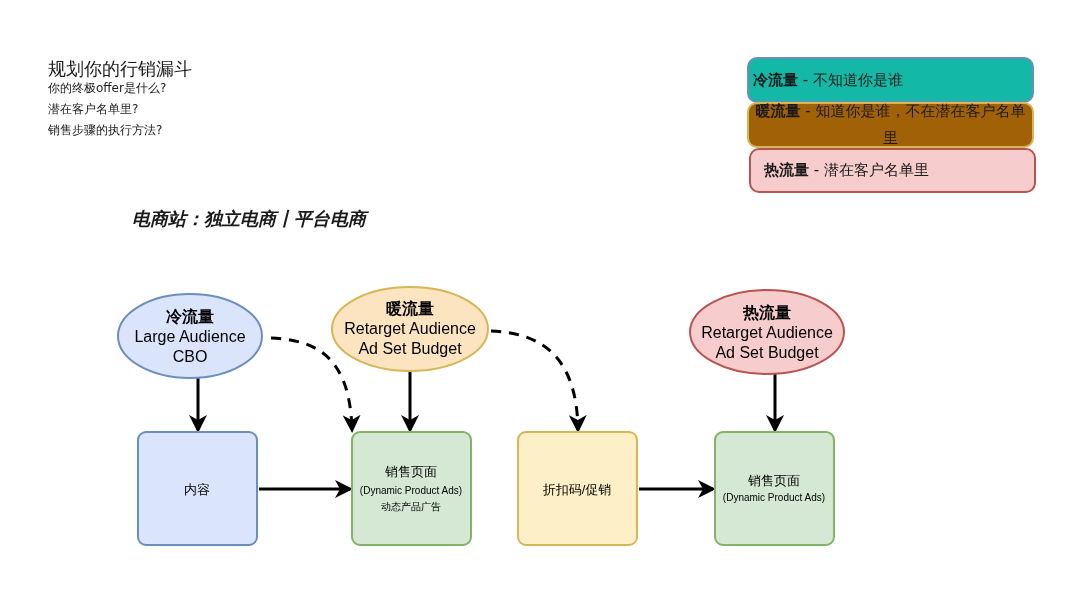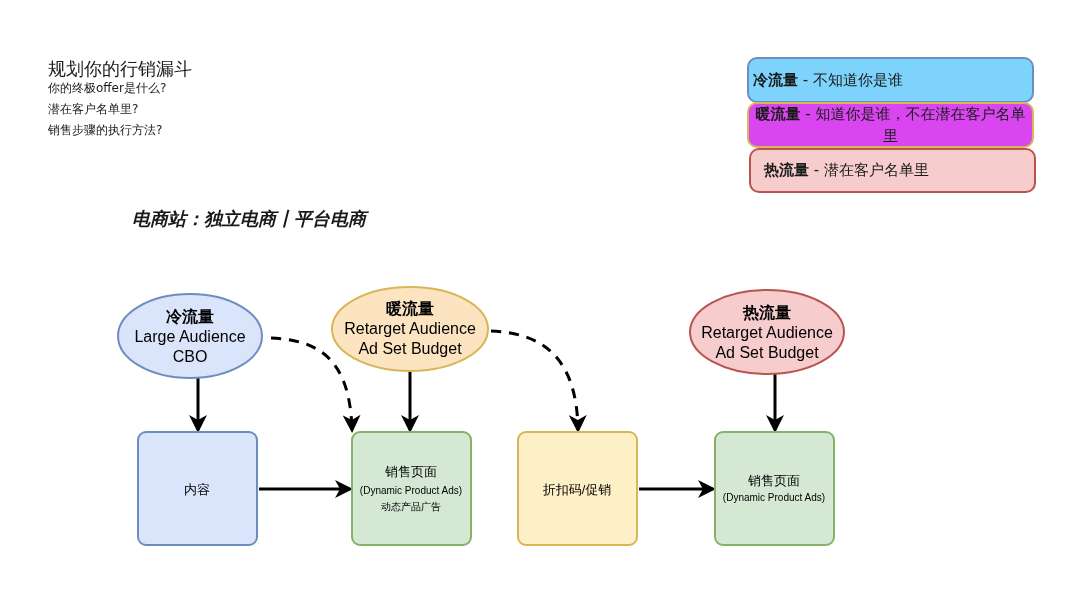--- a/index.html
+++ b/index.html
@@ -16,24 +16,24 @@
   .node-text { font-family: "Liberation Sans", "DejaVu Sans", sans-serif; }
 </style>
 </head>
 <body>
 
 <div class="abs intro-title">规划你的行销漏斗</div>
 <div class="abs intro-line" style="top:80px">你的终极offer是什么?</div>
 <div class="abs intro-line" style="top:101px">潜在客户名单里?</div>
 <div class="abs intro-line" style="top:122px">销售步骤的执行方法?</div>
 
-<div class="legend-box" style="left:747px; top:57px; width:287px; height:46px; background:#7dd3fc; border-color:#6c8ebf; padding-left:4px;">
+<div class="legend-box" style="left:747px; top:57px; width:287px; height:46px; background:#14b8a6; border-color:#6c8ebf; padding-left:4px;">
   <span><b>冷流量</b><span> - 不知道你是谁</span></span>
 </div>
-<div class="legend-box" style="left:747px; top:102px; width:287px; height:46px; background:#d946ef; border-color:#d6b656; justify-content:center; text-align:center; line-height:22px;">
+<div class="legend-box" style="left:747px; top:102px; width:287px; height:46px; background:#a16207; border-color:#d6b656; justify-content:center; text-align:center; line-height:27px;">
   <span style="width:270px;"><b>暖流量</b><span> - 知道你是谁，不在潜在客户名单里</span></span>
 </div>
 <div class="legend-box" style="left:749px; top:148px; width:287px; height:45px; background:#f6cccc; border-color:#b85450; padding-left:13px;">
   <span><b>热流量</b><span> - 潜在客户名单里</span></span>
 </div>
 
 <div class="abs subtitle">电商站：独立电商丨平台电商</div>
 
 <svg class="diagram" width="1091" height="596">
   <defs>

